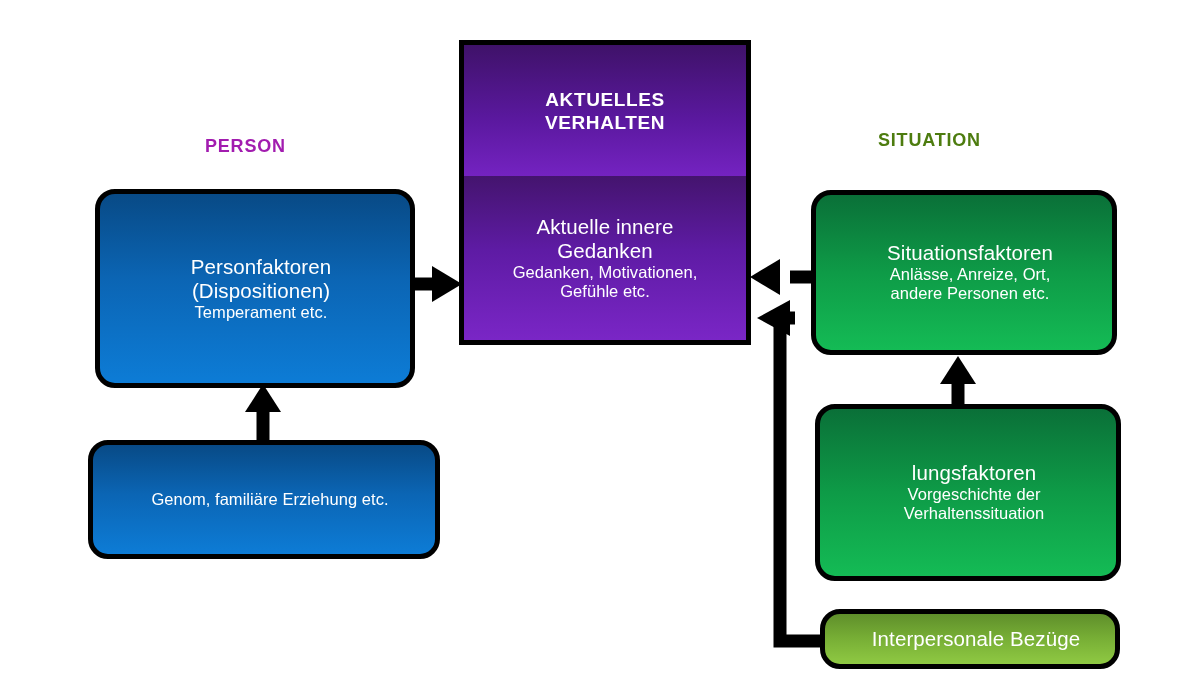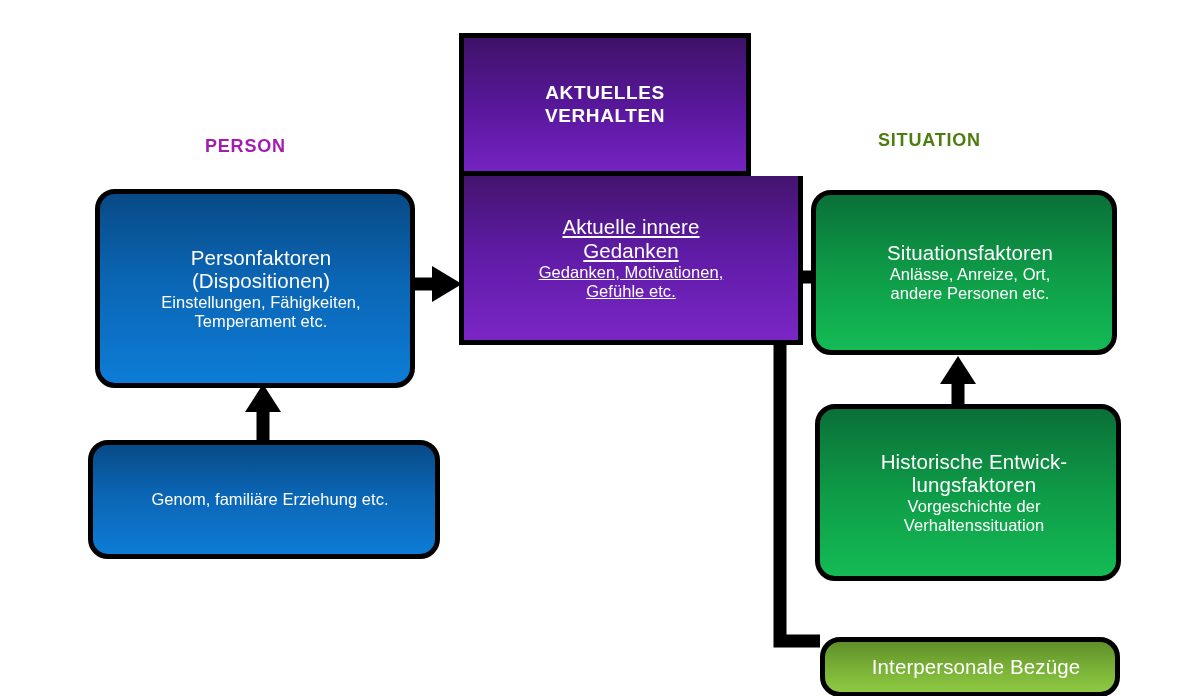--- a/index.html
+++ b/index.html
@@ -56,49 +56,48 @@
     font-size: 18px;
     font-weight: bold;
     letter-spacing: 0.8px;
     z-index: 4;
     white-space: nowrap;
   }
 
   
   .fill-purple-dark {
     background: linear-gradient(to bottom, #3f1269 0%, #5a189e 55%, #7523c2 100%);
+    margin-top: 7px;
   }
   .fill-purple-body {
     background: linear-gradient(to bottom, #44146e 0%, #5e1ba4 45%, #7a26c6 100%);
   }
   .fill-blue {
     background: linear-gradient(to bottom, #084a86 0%, #0b65b4 45%, #0d7cd6 100%);
   }
   .fill-green {
     background: linear-gradient(to bottom, #0a7038 0%, #0e9b47 50%, #14bb55 100%);
   }
   .fill-lgreen {
     background: linear-gradient(to bottom, #5f8f2b 0%, #77ae35 48%, #8fc943 100%);
-    margin-top: 28px;
   }
 
   .round {
     border-radius: 20px;
     padding-left: 12px;
   }
 
   
   #behaviour-header {
     left: 459px; top: 33px; width: 292px; height: 143px;
     border-bottom-width: 5px;
   }
   #behaviour-body {
-    left: 459px; top: 176px; width: 344px; height: 169px;
+    left: 459px; top: 176px; width: 292px; height: 169px;
     border-top-width: 0px;
-    text-decoration: underline;
   }
 
   #person-factors  { left: 95px;  top: 189px; width: 320px; height: 199px; }
   #dev-factors     { left: 88px;  top: 440px; width: 352px; height: 119px; }
   #situation-factors { left: 811px; top: 190px; width: 306px; height: 165px; }
   #historic-factors  { left: 815px; top: 404px; width: 306px; height: 177px; }
   #interpersonal     { left: 820px; top: 609px; width: 300px; height: 60px; }
 
   #caption-person    { left: 205px; top: 136px; color: #a21caf; }
   #caption-situation { left: 878px; top: 130px; color: #4d7c0f; }
@@ -149,36 +148,34 @@
 <div class="node fill-purple-body" id="behaviour-body">
   <div class="title">Aktuelle innere</div>
   <div class="title">Gedanken</div>
   <div class="sub">Gedanken, Motivationen,</div>
   <div class="sub">Gefühle etc.</div>
 </div>
 
 <div class="node round fill-blue" id="person-factors">
   <div class="title">Personfaktoren</div>
   <div class="title">(Dispositionen)</div>
-  <div class="sub">Einstellungen, Fähigkeiten,</div>
   <div class="sub">Temperament etc.</div>
 </div>
 
 <div class="node round fill-blue" id="dev-factors">
   <div class="sub">Genom, familiäre Erziehung etc.</div>
 </div>
 
 <div class="node round fill-green" id="situation-factors">
   <div class="title">Situationsfaktoren</div>
   <div class="sub">Anlässe, Anreize, Ort,</div>
   <div class="sub">andere Personen etc.</div>
 </div>
 
 <div class="node round fill-green" id="historic-factors">
-  <div class="title">Historische Entwick-</div>
   <div class="title">lungsfaktoren</div>
   <div class="sub">Vorgeschichte der</div>
   <div class="sub">Verhaltenssituation</div>
 </div>
 
 <div class="node round fill-lgreen" id="interpersonal">
   <div class="title">Interpersonale Bezüge</div>
 </div>
 
 </body></html>

